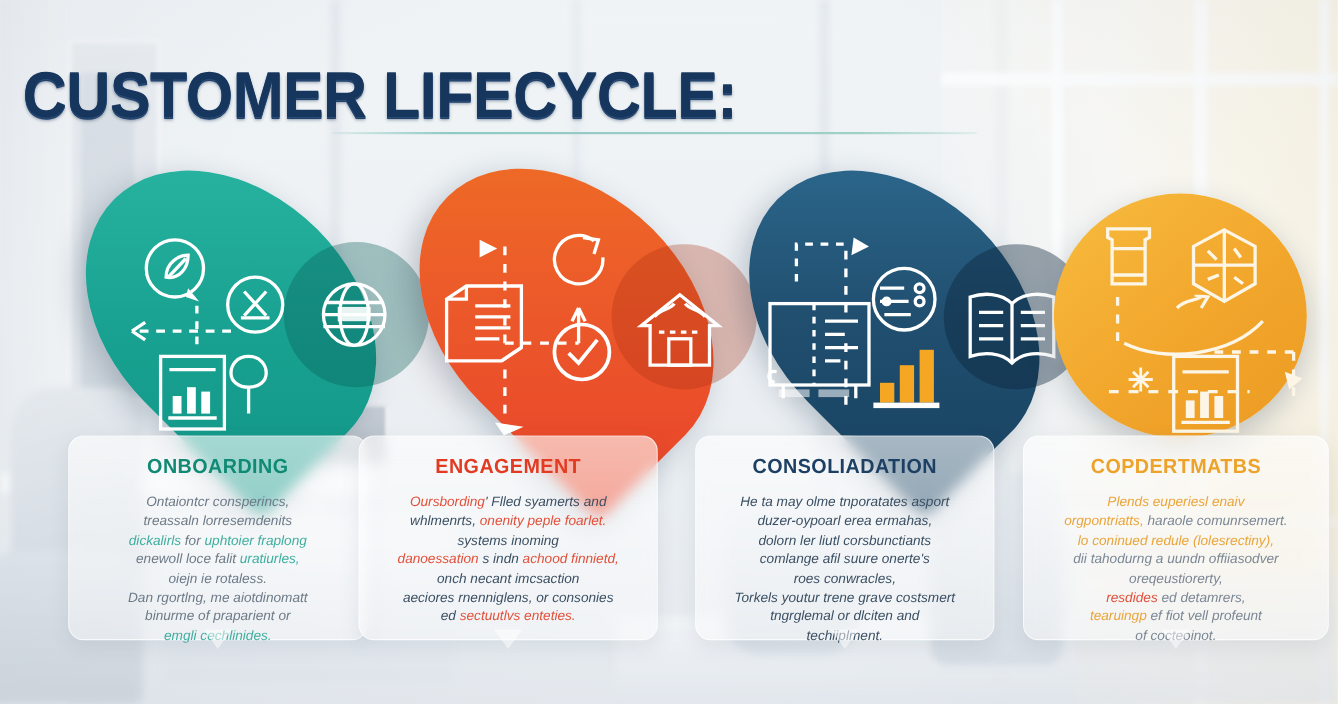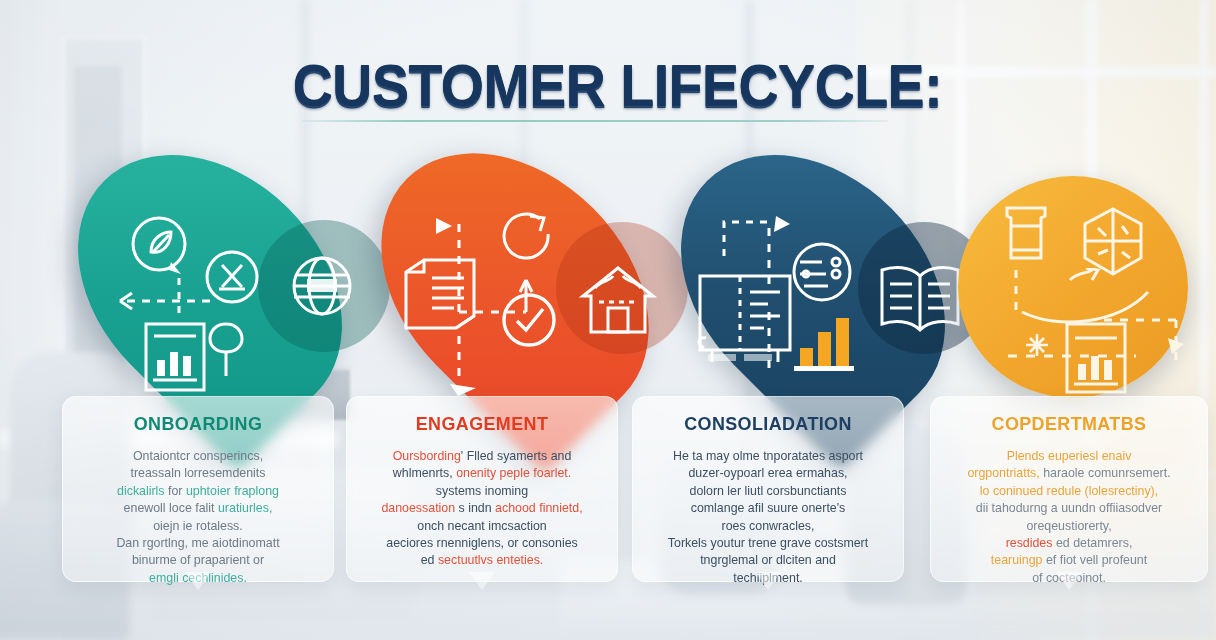--- a/index.html
+++ b/index.html
@@ -127,21 +127,21 @@
     filter:blur(4px);
   }
   .vignette {
     inset:0;
     background:radial-gradient(ellipse at 50% 45%, rgba(255,255,255,0) 55%, rgba(180,190,200,.18) 100%);
   }
   .bg-wash { inset:0; background:rgba(244,247,250,.38); }
 
   
   #title-block {
-    position:absolute; left:0; top:52px; width:963px; text-align:right;padding-left:32px;
+    position:absolute; left:0; top:52px; width:963px; text-align:left;
   }
   #title-text {
     display:inline-block;
     font-family:"Liberation Sans", sans-serif;
     font-weight:bold;
     font-size:59px;
     letter-spacing:-0.5px;
     color:#17365d;
     transform:scaleX(.94);
     text-shadow:
@@ -194,35 +194,35 @@
     position:absolute; top:0; width:272px; height:186px;
     background:linear-gradient(180deg, rgba(255,255,255,.62), rgba(255,255,255,.40));
     border:1px solid rgba(255,255,255,.62);
     border-radius:14px;
     backdrop-filter:blur(6px);
     box-shadow:0 6px 18px rgba(70,90,110,.10);
     padding:16px 12px 10px;
     text-align:center;
   }
   .panel.p1 { left:62px;border-radius:14px; }
-  .panel.p2 { left:346px;border-radius:13px; }
+  .panel.p2 { left:326px; }
   .panel.p3 { left:632px; }
   .panel.p4 { left:930px; width:278px; }
 
   .panel-heading {
     font-size:18.5px; font-weight:bold; letter-spacing:.4px;
     margin-bottom:13px; transform:scaleX(.97);
   }
   .h-teal  { color:#108a74; }
   .h-red   { color:#e23b22; }
   .h-navy  { color:#1d3f63; }
   .h-amber { color:#eda229; }
 
   .panel-body { font-size:12.4px; line-height:17.4px; }
-  .panel-body span { display:inline; }
+  .panel-body span { display:inline;font-style:italic; }
   .tx-gray  { color:#6d7a87; }
   .tx-teal  { color:#3fae9e;text-align:right; }
   .tx-red   { color:#e2503a; }
   .tx-dnavy { color:#3b4f63; }
   .tx-amber { color:#eaa43a; }
   .tx-dgray { color:#7b8794; }
 
   
   .notch {
     position:absolute; bottom:-9px; left:50%; margin-left:-13px;

